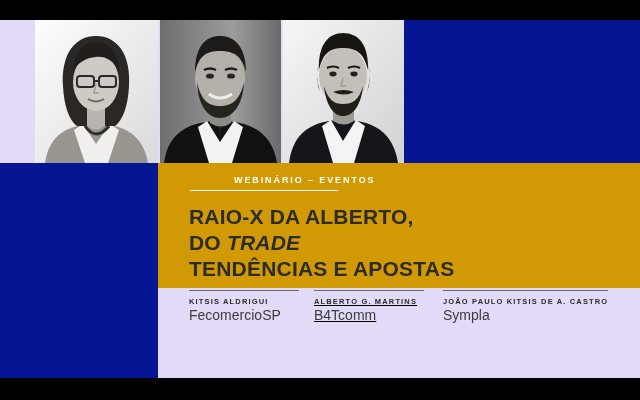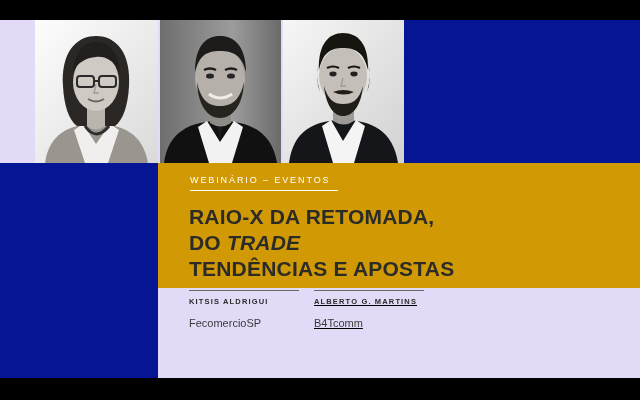--- a/index.html
+++ b/index.html
@@ -19,42 +19,42 @@
   .photo svg{display:block;width:100%;height:100%;}
 
   
   .block{position:absolute;}
   #blue-top-right{left:404px;top:20px;width:236px;height:143px;background:#061594;}
   #blue-bottom-left{left:0;top:163px;width:158px;height:215px;background:#061594;}
   #gold-panel{left:158px;top:163px;width:482px;height:125px;background:#d19a05;}
 
   
   #eyebrow-wrap{position:absolute;left:190px;top:174px;}
-  #eyebrow{font-size:9px;font-weight:normal;color:#ffffff;letter-spacing:1.9px;line-height:12px;white-space:nowrap;}
+  #eyebrow{font-size:9px;font-weight:bold;color:#ffffff;letter-spacing:1.9px;line-height:12px;white-space:nowrap;margin-left:44px;}
   #eyebrow-rule{margin-top:4px;width:148px;height:1px;background:#ffffff;}
 
   
   #title{position:absolute;left:189px;top:204px;width:430px;
          font-size:21px;font-weight:bold;color:#2b2b28;line-height:26px;
          letter-spacing:0.2px;}
   #title .ital{font-style:italic;}
 
   
   #speakers{position:absolute;left:189px;top:290px;width:440px;height:40px;}
   .spk{position:absolute;top:0;}
   #spk-0{left:0;}
   #spk-1{left:125px;text-decoration:underline;}
   #spk-2{left:254px;}
   .spk-rule{height:1px;background:#6a6a62;margin-bottom:5px;}
   #spk-0 .spk-rule{width:110px;}
   #spk-1 .spk-rule{width:110px;}
   #spk-2 .spk-rule{width:165px;}
   .spk-name{font-size:7.5px;font-weight:bold;color:#2b2b28;letter-spacing:1.15px;
             white-space:nowrap;line-height:11px;}
-  .spk-org{font-size:11px;color:#3b3b3b;line-height:13px;margin-top:10px;white-space:nowrap;}
+  .spk-org{font-size:14px;color:#3b3b3b;line-height:13px;margin-top:2px;white-space:nowrap;}
 </style>
 </head>
 <body>
 
 <div id="stage">
 
   <div class="bar-top"></div>
 
   <div class="photo" id="photo-1">
     <svg viewBox="0 0 123 143" preserveAspectRatio="xMidYMid slice">
@@ -159,32 +159,37 @@
   <div class="block" id="blue-top-right"></div>
   <div class="block" id="blue-bottom-left"></div>
   <div class="block" id="gold-panel"></div>
 
   <div id="eyebrow-wrap">
     <div id="eyebrow">WEBINÁRIO – EVENTOS</div>
     <div id="eyebrow-rule"></div>
   </div>
 
   <div id="title">
-    <div>RAIO-X DA RETOMADA,</div>
+    <div>RAIO-X DA ALBERTO,</div>
     <div><span>DO </span><span class="ital">TRADE</span></div>
     <div>TENDÊNCIAS E APOSTAS</div>
   </div>
 
   <div id="speakers">
     <div class="spk" id="spk-0">
       <div class="spk-rule"></div>
       <div class="spk-name">KITSIS ALDRIGUI</div>
       <div class="spk-org">FecomercioSP</div>
     </div>
     <div class="spk" id="spk-1">
       <div class="spk-rule"></div>
       <div class="spk-name">ALBERTO G. MARTINS</div>
       <div class="spk-org">B4Tcomm</div>
     </div>
+    <div class="spk" id="spk-2">
+      <div class="spk-rule"></div>
+      <div class="spk-name">JOÃO PAULO KITSIS DE A. CASTRO</div>
+      <div class="spk-org">Sympla</div>
+    </div>
   </div>
 
   <div class="bar-bottom"></div>
 </div>
 
 </body></html>

